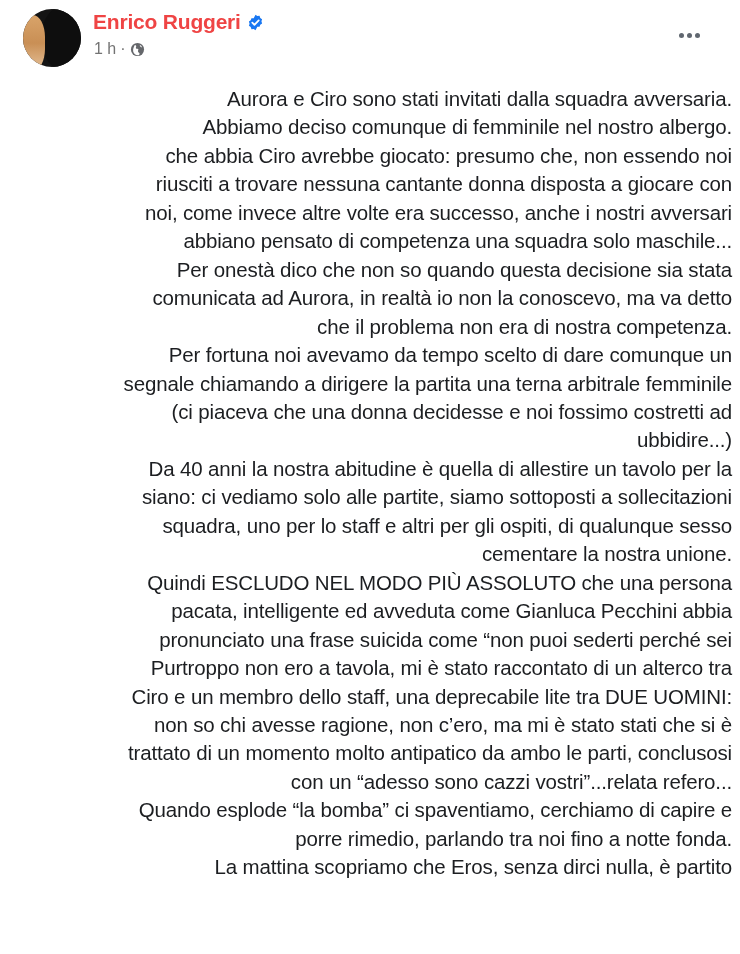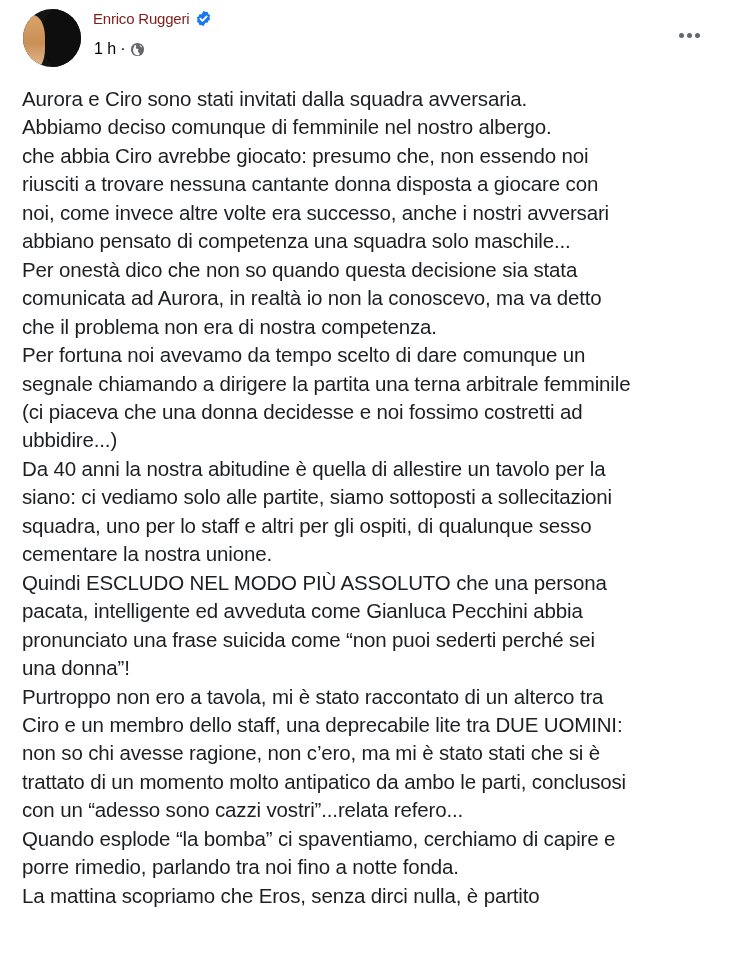--- a/index.html
+++ b/index.html
@@ -52,39 +52,39 @@
     }
     .author-row {
       position: absolute;
       left: 93px;
       top: 10px;
       display: flex;
       align-items: center;
       gap: 6px;
     }
     .author-name {
-      font-size: 15px;
-      font-weight: normal;
-      color: #7f1d1d;
+      font-size: 21px;
+      font-weight: bold;
+      color: #ef4444;
       letter-spacing: -0.2px;
     }
     .verified-badge {
       width: 17px;
       height: 17px;
       display: inline-block;
     }
     .meta-row {
       position: absolute;
       left: 94px;
       top: 40px;
       display: flex;
       align-items: center;
       gap: 4px;
       font-size: 16px;
-      color: #000000;
+      color: #737373;
     }
     .globe-icon {
       width: 15px;
       height: 15px;
       display: inline-block;
     }
     .more-button {
       position: absolute;
       left: 672px;
       top: 22px;
@@ -108,20 +108,21 @@
       top: 85px;
       width: 710px;
       font-size: 20.5px;
       line-height: 28.45px;
       color: #1c1e21;
       letter-spacing: -0.15px;
     }
     .post-line {
       display: block;
       white-space: nowrap;
+      text-align: right;
     }
   </style>
 </head>
 <body>
 
 <div class="post-header">
   <div class="avatar">
     <div class="hair"></div>
     <div class="face"></div>
   </div>
@@ -169,21 +170,20 @@
   <span class="post-line">segnale chiamando a dirigere la partita una terna arbitrale femminile</span>
   <span class="post-line">(ci piaceva che una donna decidesse e noi fossimo costretti ad</span>
   <span class="post-line">ubbidire...)</span>
   <span class="post-line">Da 40 anni la nostra abitudine è quella di allestire un tavolo per la</span>
   <span class="post-line">siano: ci vediamo solo alle partite, siamo sottoposti a sollecitazioni</span>
   <span class="post-line">squadra, uno per lo staff e altri per gli ospiti, di qualunque sesso</span>
   <span class="post-line">cementare la nostra unione.</span>
   <span class="post-line">Quindi ESCLUDO NEL MODO PIÙ ASSOLUTO che una persona</span>
   <span class="post-line">pacata, intelligente ed avveduta come Gianluca Pecchini abbia</span>
   <span class="post-line">pronunciato una frase suicida come “non puoi sederti perché sei</span>
-  <span class="post-line">una donna”!</span>
   <span class="post-line">Purtroppo non ero a tavola, mi è stato raccontato di un alterco tra</span>
   <span class="post-line">Ciro e un membro dello staff, una deprecabile lite tra DUE UOMINI:</span>
   <span class="post-line">non so chi avesse ragione, non c’ero, ma mi è stato stati che si è</span>
   <span class="post-line">trattato di un momento molto antipatico da ambo le parti, conclusosi</span>
   <span class="post-line">con un “adesso sono cazzi vostri”...relata refero...</span>
   <span class="post-line">Quando esplode “la bomba” ci spaventiamo, cerchiamo di capire e</span>
   <span class="post-line">porre rimedio, parlando tra noi fino a notte fonda.</span>
   <span class="post-line">La mattina scopriamo che Eros, senza dirci nulla, è partito</span>
 </div>
 

